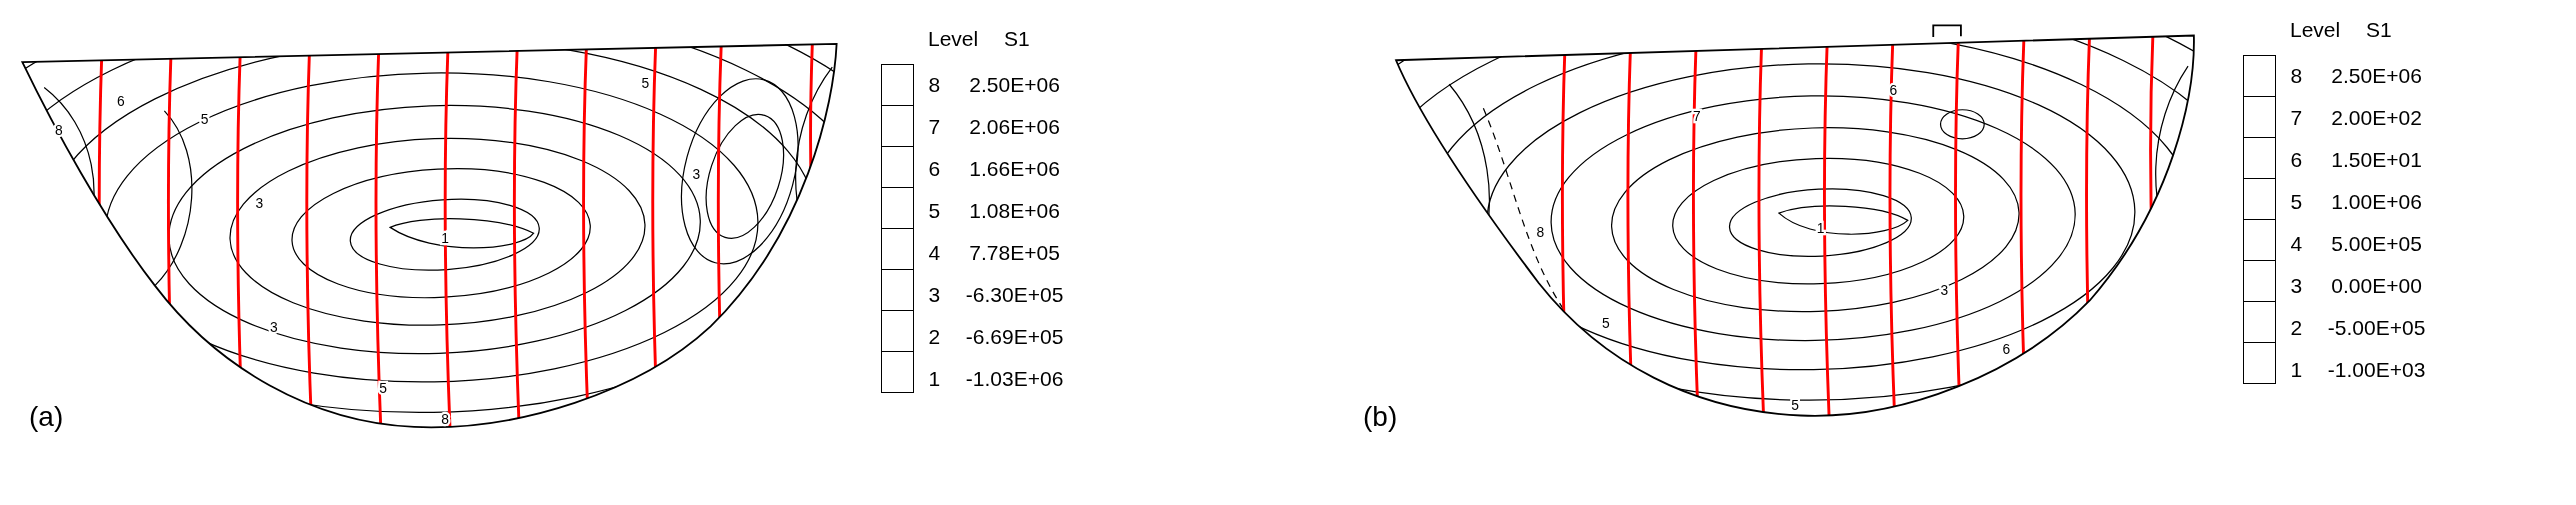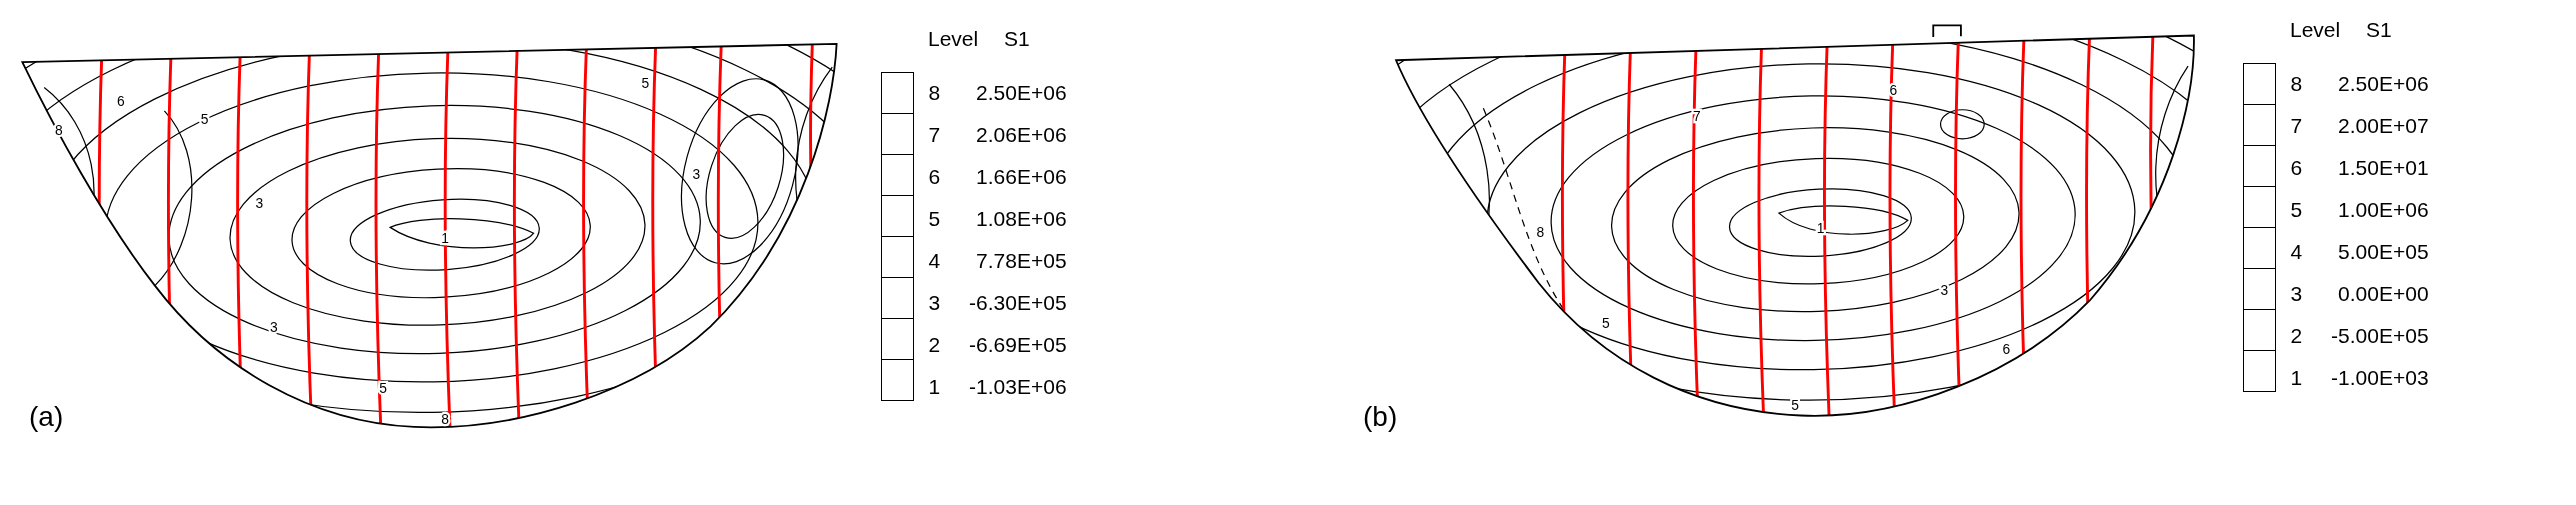--- a/index.html
+++ b/index.html
@@ -21,21 +21,21 @@
     font-size: 28px;
     color: #000;
   }
   .legend { position: absolute; }
   .legend-header {
     display: flex;
     align-items: flex-end;
     height: 23px;
     padding-left: 47px;
     font-size: 21px;
-    margin-bottom: 21px;
+    margin-bottom: 13px;
   }
   .legend-header .h-level { width: 76px; }
   .legend-body { display: flex; }
   .legend-boxes {
     display: flex;
     flex-direction: column;
     border: 1.5px solid #000;
     background: #fff;
     height: fit-content;
   }
@@ -48,21 +48,21 @@
   .legend-box:last-child { border-bottom: none; }
   .legend-rows { margin-left: 14.6px; }
   .legend-row {
     height: 42px;
     display: flex;
     align-items: center;
     width: 138px;
     font-size: 21px;
   }
   .legend-level { width: 34px; }
-  .legend-value { flex: 1; text-align: right; }
+  .legend-value { flex: 1; text-align: center; }
 
   .outline { fill: none; stroke: #000; stroke-width: 2.5; }
   .contour { fill: none; stroke: #000; stroke-width: 1.7; }
   .contour-dashed { fill: none; stroke: #000; stroke-width: 1.7; stroke-dasharray: 10 8; }
   .redline { fill: none; stroke: #ff0000; stroke-width: 4; }
   .contour-label {
     font-size: 19px;
     fill: #000;
     paint-order: stroke;
     stroke: #ffffff;
@@ -251,21 +251,21 @@
         <div class="legend-box"></div>
         <div class="legend-box"></div>
       </div>
       <div class="legend-rows">
         <div class="legend-row">
             <span class="legend-level">8</span>
             <span class="legend-value">2.50E+06</span>
           </div>
         <div class="legend-row">
             <span class="legend-level">7</span>
-            <span class="legend-value">2.00E+07</span>
+            <span class="legend-value">2.00E+02</span>
           </div>
         <div class="legend-row">
             <span class="legend-level">6</span>
             <span class="legend-value">1.50E+01</span>
           </div>
         <div class="legend-row">
             <span class="legend-level">5</span>
             <span class="legend-value">1.00E+06</span>
           </div>
         <div class="legend-row">

